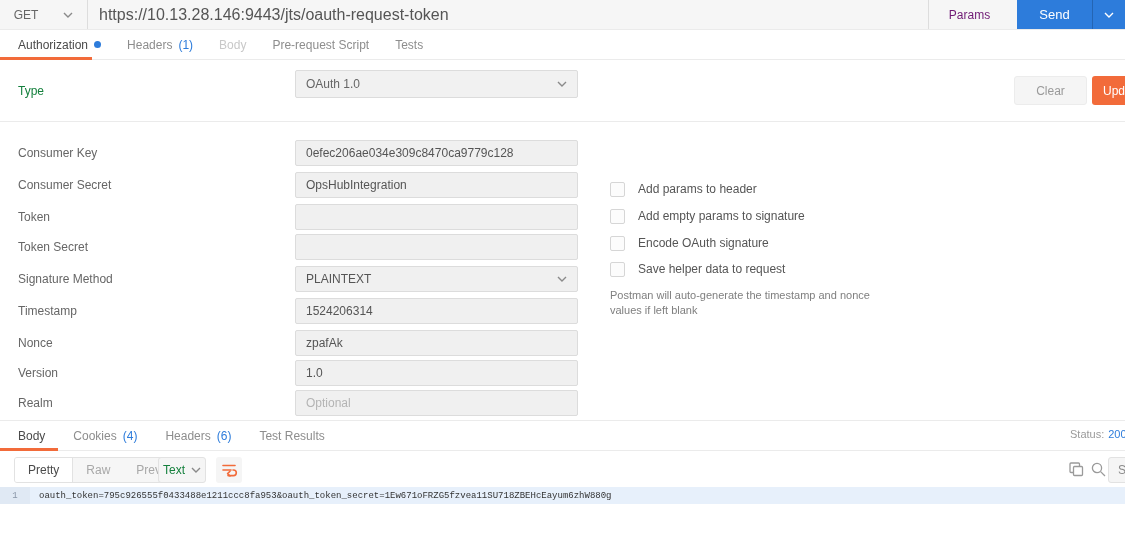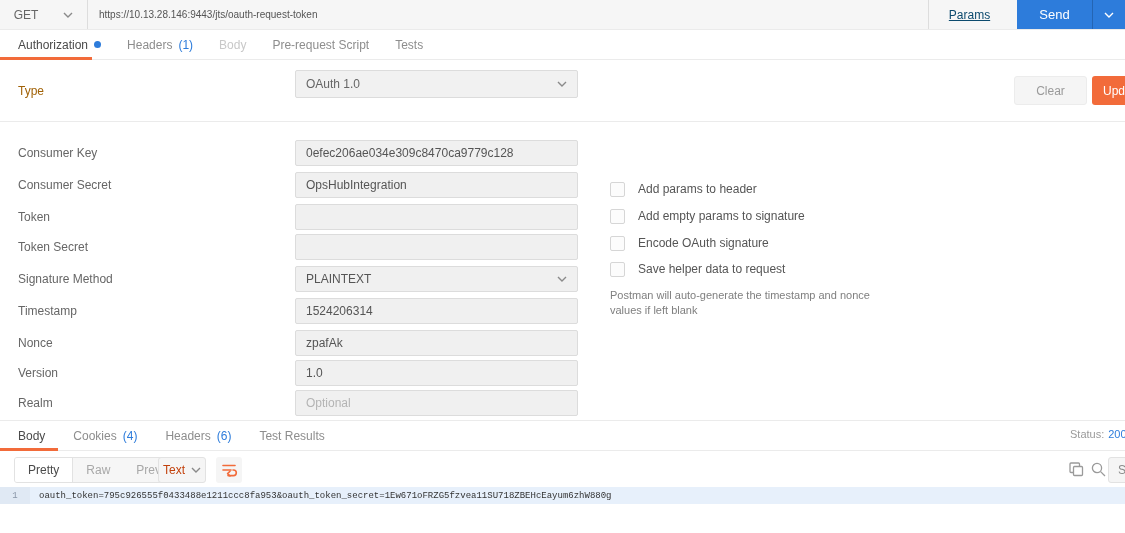--- a/index.html
+++ b/index.html
@@ -13,25 +13,25 @@
   .topbar {
     position:absolute; left:0; top:0; width:1125px; height:30px;
     background:#f6f6f6; border-bottom:1px solid #ebebeb; display:flex; align-items:stretch;
   }
   .method {
     width:88px; display:flex; align-items:center; justify-content:center; gap:25px;
     color:#666; border-right:1px solid #ddd; cursor:pointer; font-size:12px;
   }
   .url {
     flex:1; display:flex; align-items:center; padding-left:11px;
-    color:#555; font-size:10px; white-space:nowrap; overflow:hidden;
+    color:#555; font-size:16px; white-space:nowrap; overflow:hidden;
   }
   .params-btn {
     width:82px; display:flex; align-items:center; justify-content:center;
-    border-left:1px solid #ddd; color:#0c4a6e; cursor:pointer;text-decoration:underline;
+    border-left:1px solid #ddd; color:#701a75; cursor:pointer;
   }
   .send-btn {
     width:75px; margin-left:7px; background:#2d7cdb; color:#fff;
     display:flex; align-items:center; justify-content:center;
     font-size:13px; cursor:pointer;
   }
   .send-caret {
     width:33px; background:#2d7cdb; border-left:1px solid rgba(0,0,0,0.18);
     display:flex; align-items:center; justify-content:center; cursor:pointer;
   }
@@ -45,21 +45,21 @@
     padding-left:18px; gap:26px; font-size:12px; color:#8d8d8d;
   }
   .tab { cursor:pointer; display:flex; align-items:center; gap:6px; white-space:nowrap; }
   .tab.active { color:#4a4a4a; }
   .tab.disabled { color:#c8c8c8; }
   .count { color:#2d7cdb; }
   .dot { width:7px; height:7px; border-radius:50%; background:#2d7cdb; display:inline-block; }
   .underline { position:absolute; bottom:-1px; height:3px; background:#f26b3a; }
   .u-auth { left:0; width:92px; }
   
-  .type-label { position:absolute; left:18px; top:84px; color:#a16207; }
+  .type-label { position:absolute; left:18px; top:84px; color:#15803d; }
   .select {
     position:absolute; background:#f1f1f1; border:1px solid #dcdcdc; border-radius:2px;
     display:flex; align-items:center; justify-content:space-between;
     padding:0 10px; color:#666; cursor:pointer;
   }
   .type-select { left:295px; top:70px; width:283px; height:28px; }
   .clear-btn {
     position:absolute; left:1014px; top:76px; width:73px; height:29px;
     background:#f5f5f5; border:1px solid #ececec; border-radius:3px;
     color:#9a9a9a; display:flex; align-items:center; justify-content:center; cursor:pointer;
@@ -104,21 +104,21 @@
   .resp-toolbar { position:absolute; left:0; top:451px; width:950px; height:36px; background:#fff; }
   .seg-group {
     position:absolute; left:14px; top:6px; height:26px; display:flex;
     border:1px solid #e2e2e2; border-radius:3px; overflow:hidden; background:#f6f6f6;
   }
   .seg { display:flex; align-items:center; justify-content:center; padding:0 13px; color:#a8a8a8; cursor:pointer; }
   .seg.active { background:#fff; color:#4a4a4a; border-right:1px solid #e2e2e2; }
   .fmt-select {
     position:absolute; left:158px; top:6px; width:48px; height:26px;
     background:#f5f5f5; border:1px solid #e2e2e2; border-radius:3px;
-    display:flex; align-items:center; justify-content:center; gap:6px; color:#c2410c; cursor:pointer;
+    display:flex; align-items:center; justify-content:center; gap:6px; color:#15803d; cursor:pointer;
   }
   .wrap-tile {
     position:absolute; left:216px; top:6px; width:26px; height:26px;
     background:#f5f5f5; border-radius:3px; display:flex; align-items:center; justify-content:center; cursor:pointer;
   }
   .icon-btn { position:absolute; top:10px; width:17px; height:17px; cursor:pointer; }
   .icon-btn svg { width:17px; height:17px; }
   .icon-btn path, .icon-btn rect, .icon-btn circle, .icon-btn line { fill:none; stroke:#9a9a9a; stroke-width:1.3; }
   .save-btn {
     position:absolute; left:1108px; top:6px; width:90px; height:26px;

